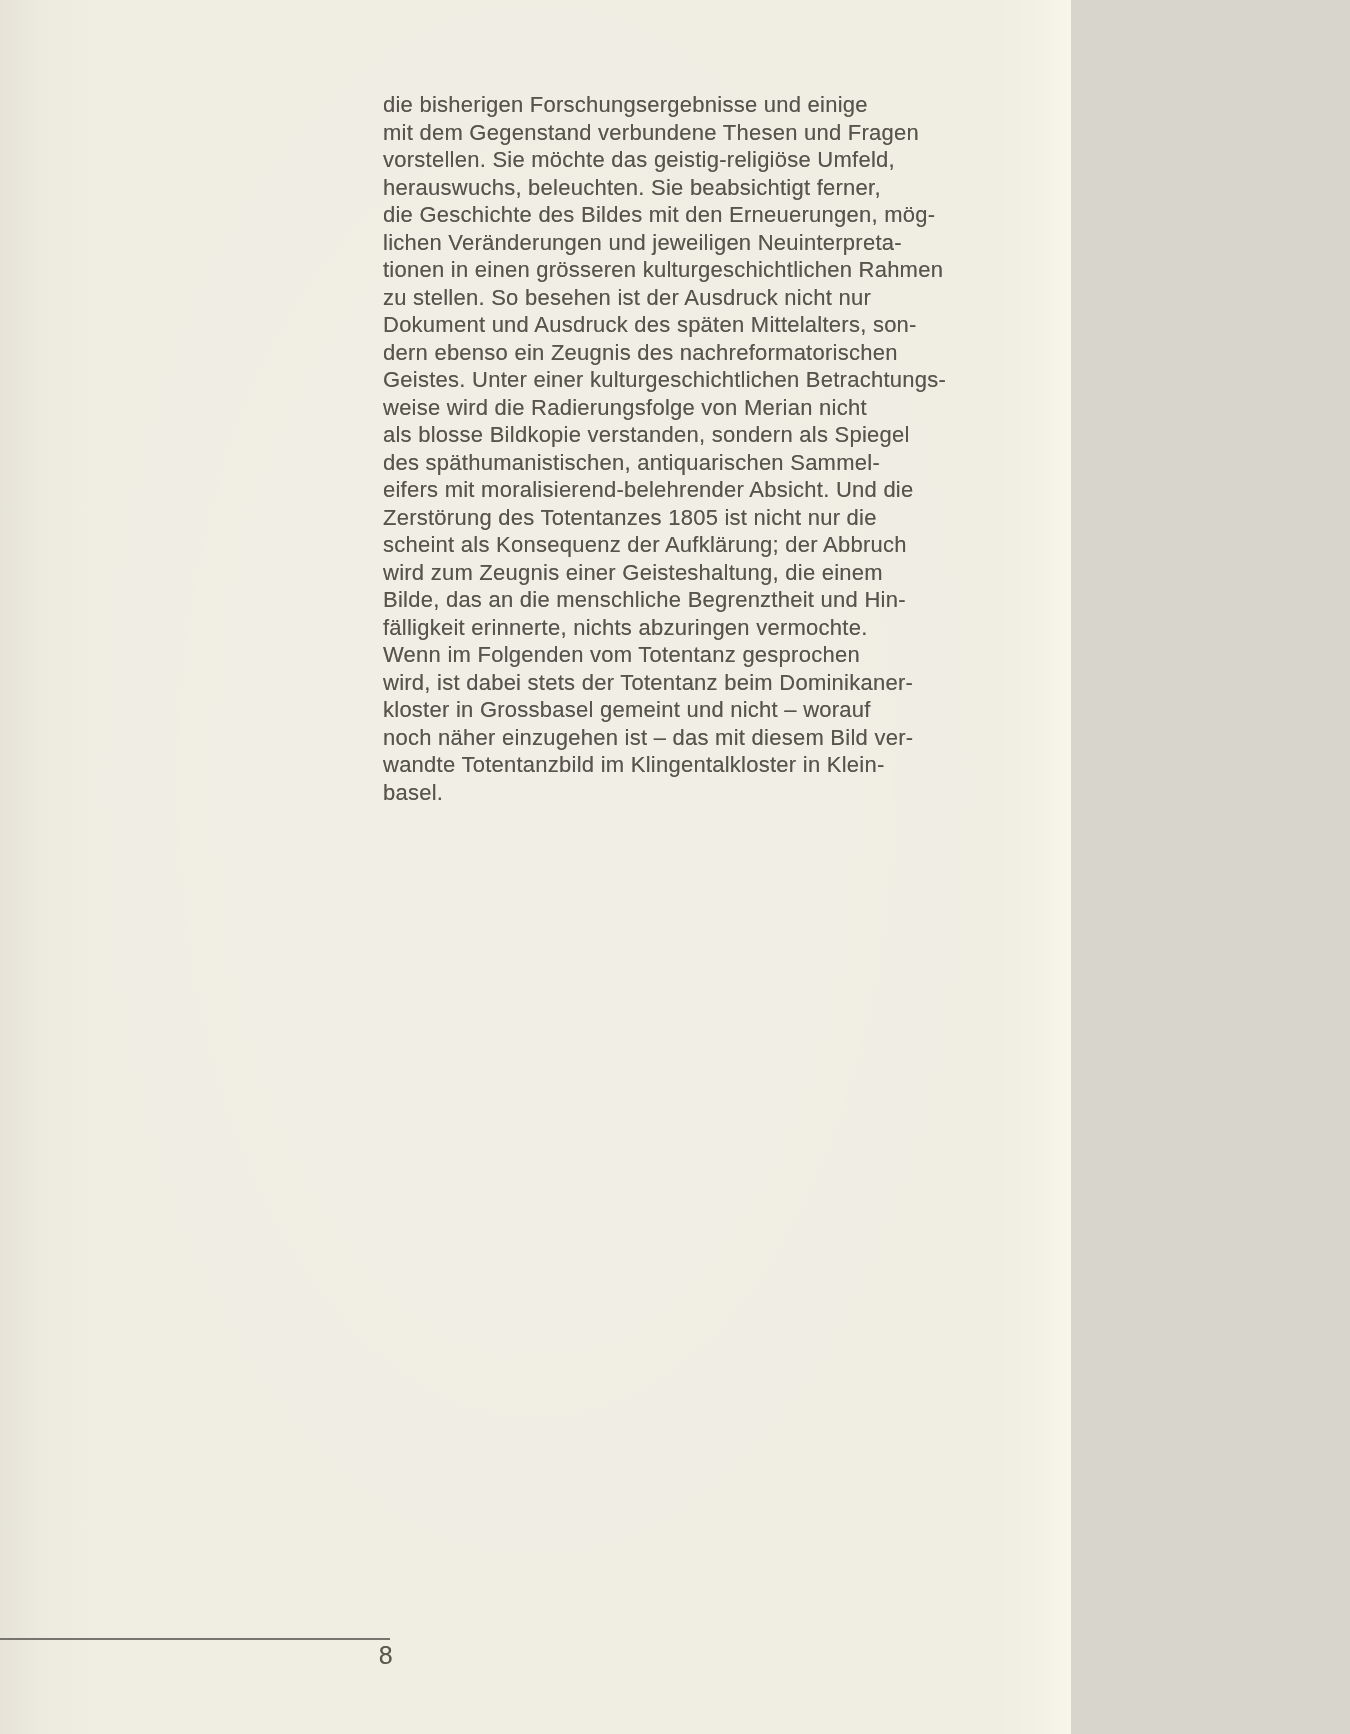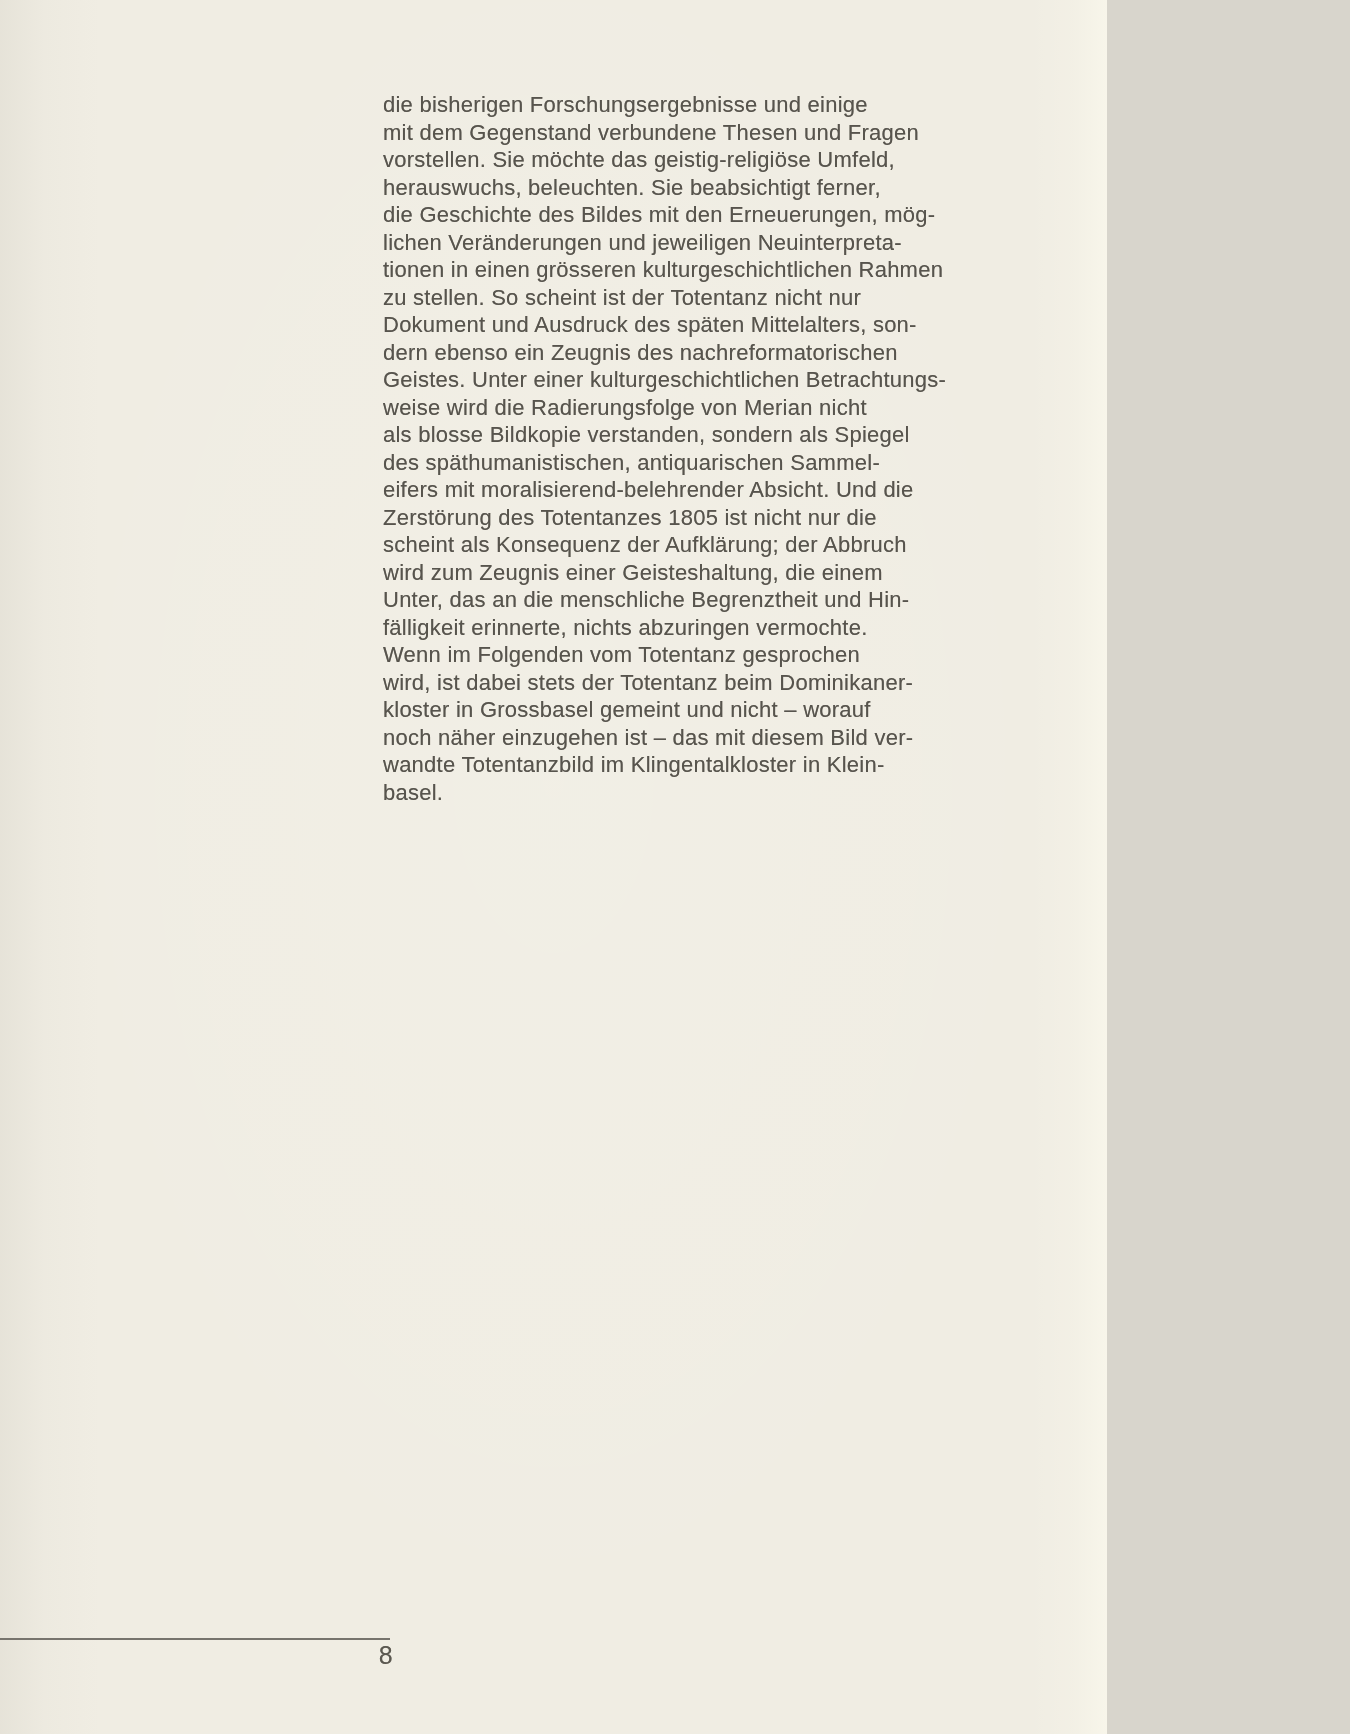--- a/index.html
+++ b/index.html
@@ -7,21 +7,20 @@
     padding: 0;
     background: #d8d5cc;
   }
   .page {
     position: relative;
     width: 1071px;
     height: 1734px;
     background: #f0ede3;
     overflow: hidden;
     font-family: "Liberation Sans", sans-serif;
-    padding-left: 36px;
   }
   
   .page::before {
     content: "";
     position: absolute;
     inset: 0;
     pointer-events: none;
     background:
       linear-gradient(90deg, rgba(190,186,174,0.20) 0%, rgba(190,186,174,0.06) 4%, rgba(0,0,0,0) 9%),
       linear-gradient(270deg, rgba(255,253,240,0.55) 0%, rgba(255,253,240,0.18) 3%, rgba(0,0,0,0) 7%),
@@ -68,32 +67,32 @@
 <div class="page">
 
   <div class="text-block">
     <div class="line">die bisherigen Forschungsergebnisse und einige</div>
     <div class="line">mit dem Gegenstand verbundene Thesen und Fragen</div>
     <div class="line">vorstellen. Sie möchte das geistig-religiöse Umfeld,</div>
     <div class="line">herauswuchs, beleuchten. Sie beabsichtigt ferner,</div>
     <div class="line">die Geschichte des Bildes mit den Erneuerungen, mög-</div>
     <div class="line">lichen Veränderungen und jeweiligen Neuinterpreta-</div>
     <div class="line">tionen in einen grösseren kulturgeschichtlichen Rahmen</div>
-    <div class="line">zu stellen. So scheint ist der Totentanz nicht nur</div>
+    <div class="line">zu stellen. So besehen ist der Ausdruck nicht nur</div>
     <div class="line">Dokument und Ausdruck des späten Mittelalters, son-</div>
     <div class="line">dern ebenso ein Zeugnis des nachreformatorischen</div>
     <div class="line">Geistes. Unter einer kulturgeschichtlichen Betrachtungs-</div>
     <div class="line">weise wird die Radierungsfolge von Merian nicht</div>
     <div class="line">als blosse Bildkopie verstanden, sondern als Spiegel</div>
     <div class="line">des späthumanistischen, antiquarischen Sammel-</div>
     <div class="line">eifers mit moralisierend-belehrender Absicht. Und die</div>
     <div class="line">Zerstörung des Totentanzes 1805 ist nicht nur die</div>
     <div class="line">scheint als Konsequenz der Aufklärung; der Abbruch</div>
     <div class="line">wird zum Zeugnis einer Geisteshaltung, die einem</div>
-    <div class="line">Unter, das an die menschliche Begrenztheit und Hin-</div>
+    <div class="line">Bilde, das an die menschliche Begrenztheit und Hin-</div>
     <div class="line">fälligkeit erinnerte, nichts abzuringen vermochte.</div>
     <div class="line">Wenn im Folgenden vom Totentanz gesprochen</div>
     <div class="line">wird, ist dabei stets der Totentanz beim Dominikaner-</div>
     <div class="line">kloster in Grossbasel gemeint und nicht – worauf</div>
     <div class="line">noch näher einzugehen ist – das mit diesem Bild ver-</div>
     <div class="line">wandte Totentanzbild im Klingentalkloster in Klein-</div>
     <div class="line">basel.</div>
   </div>
 
   <div class="footer-rule"></div>

